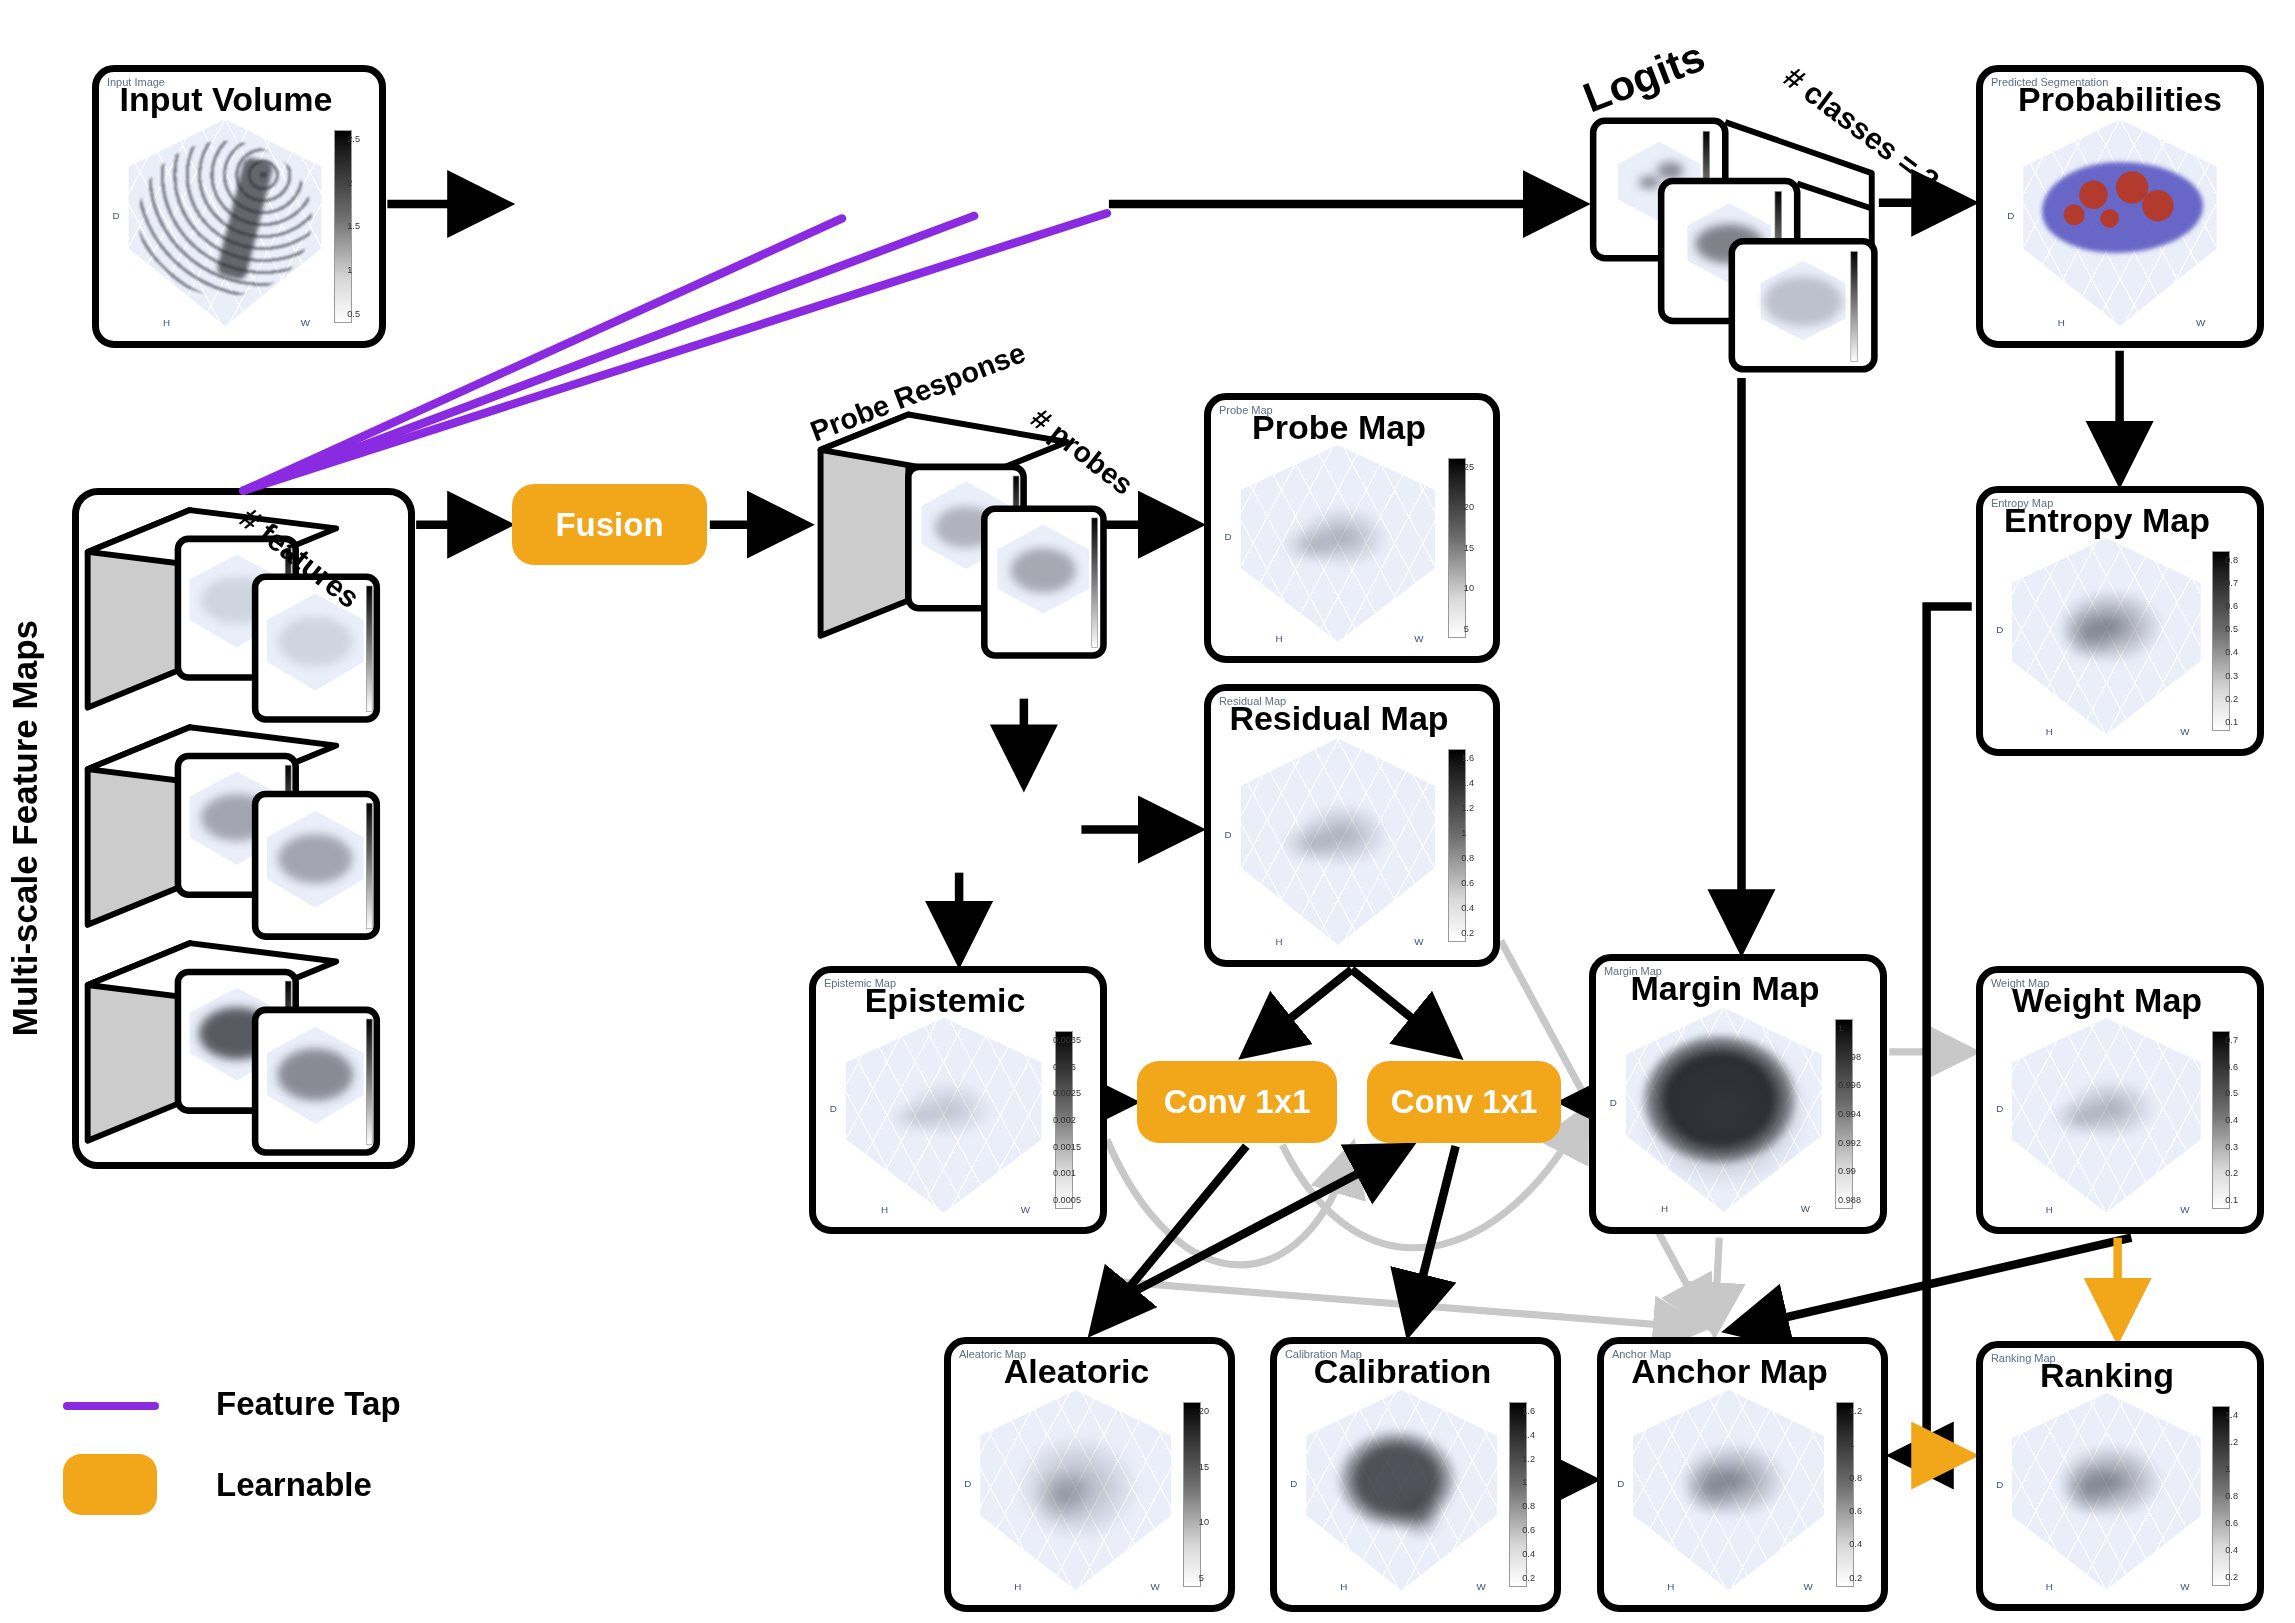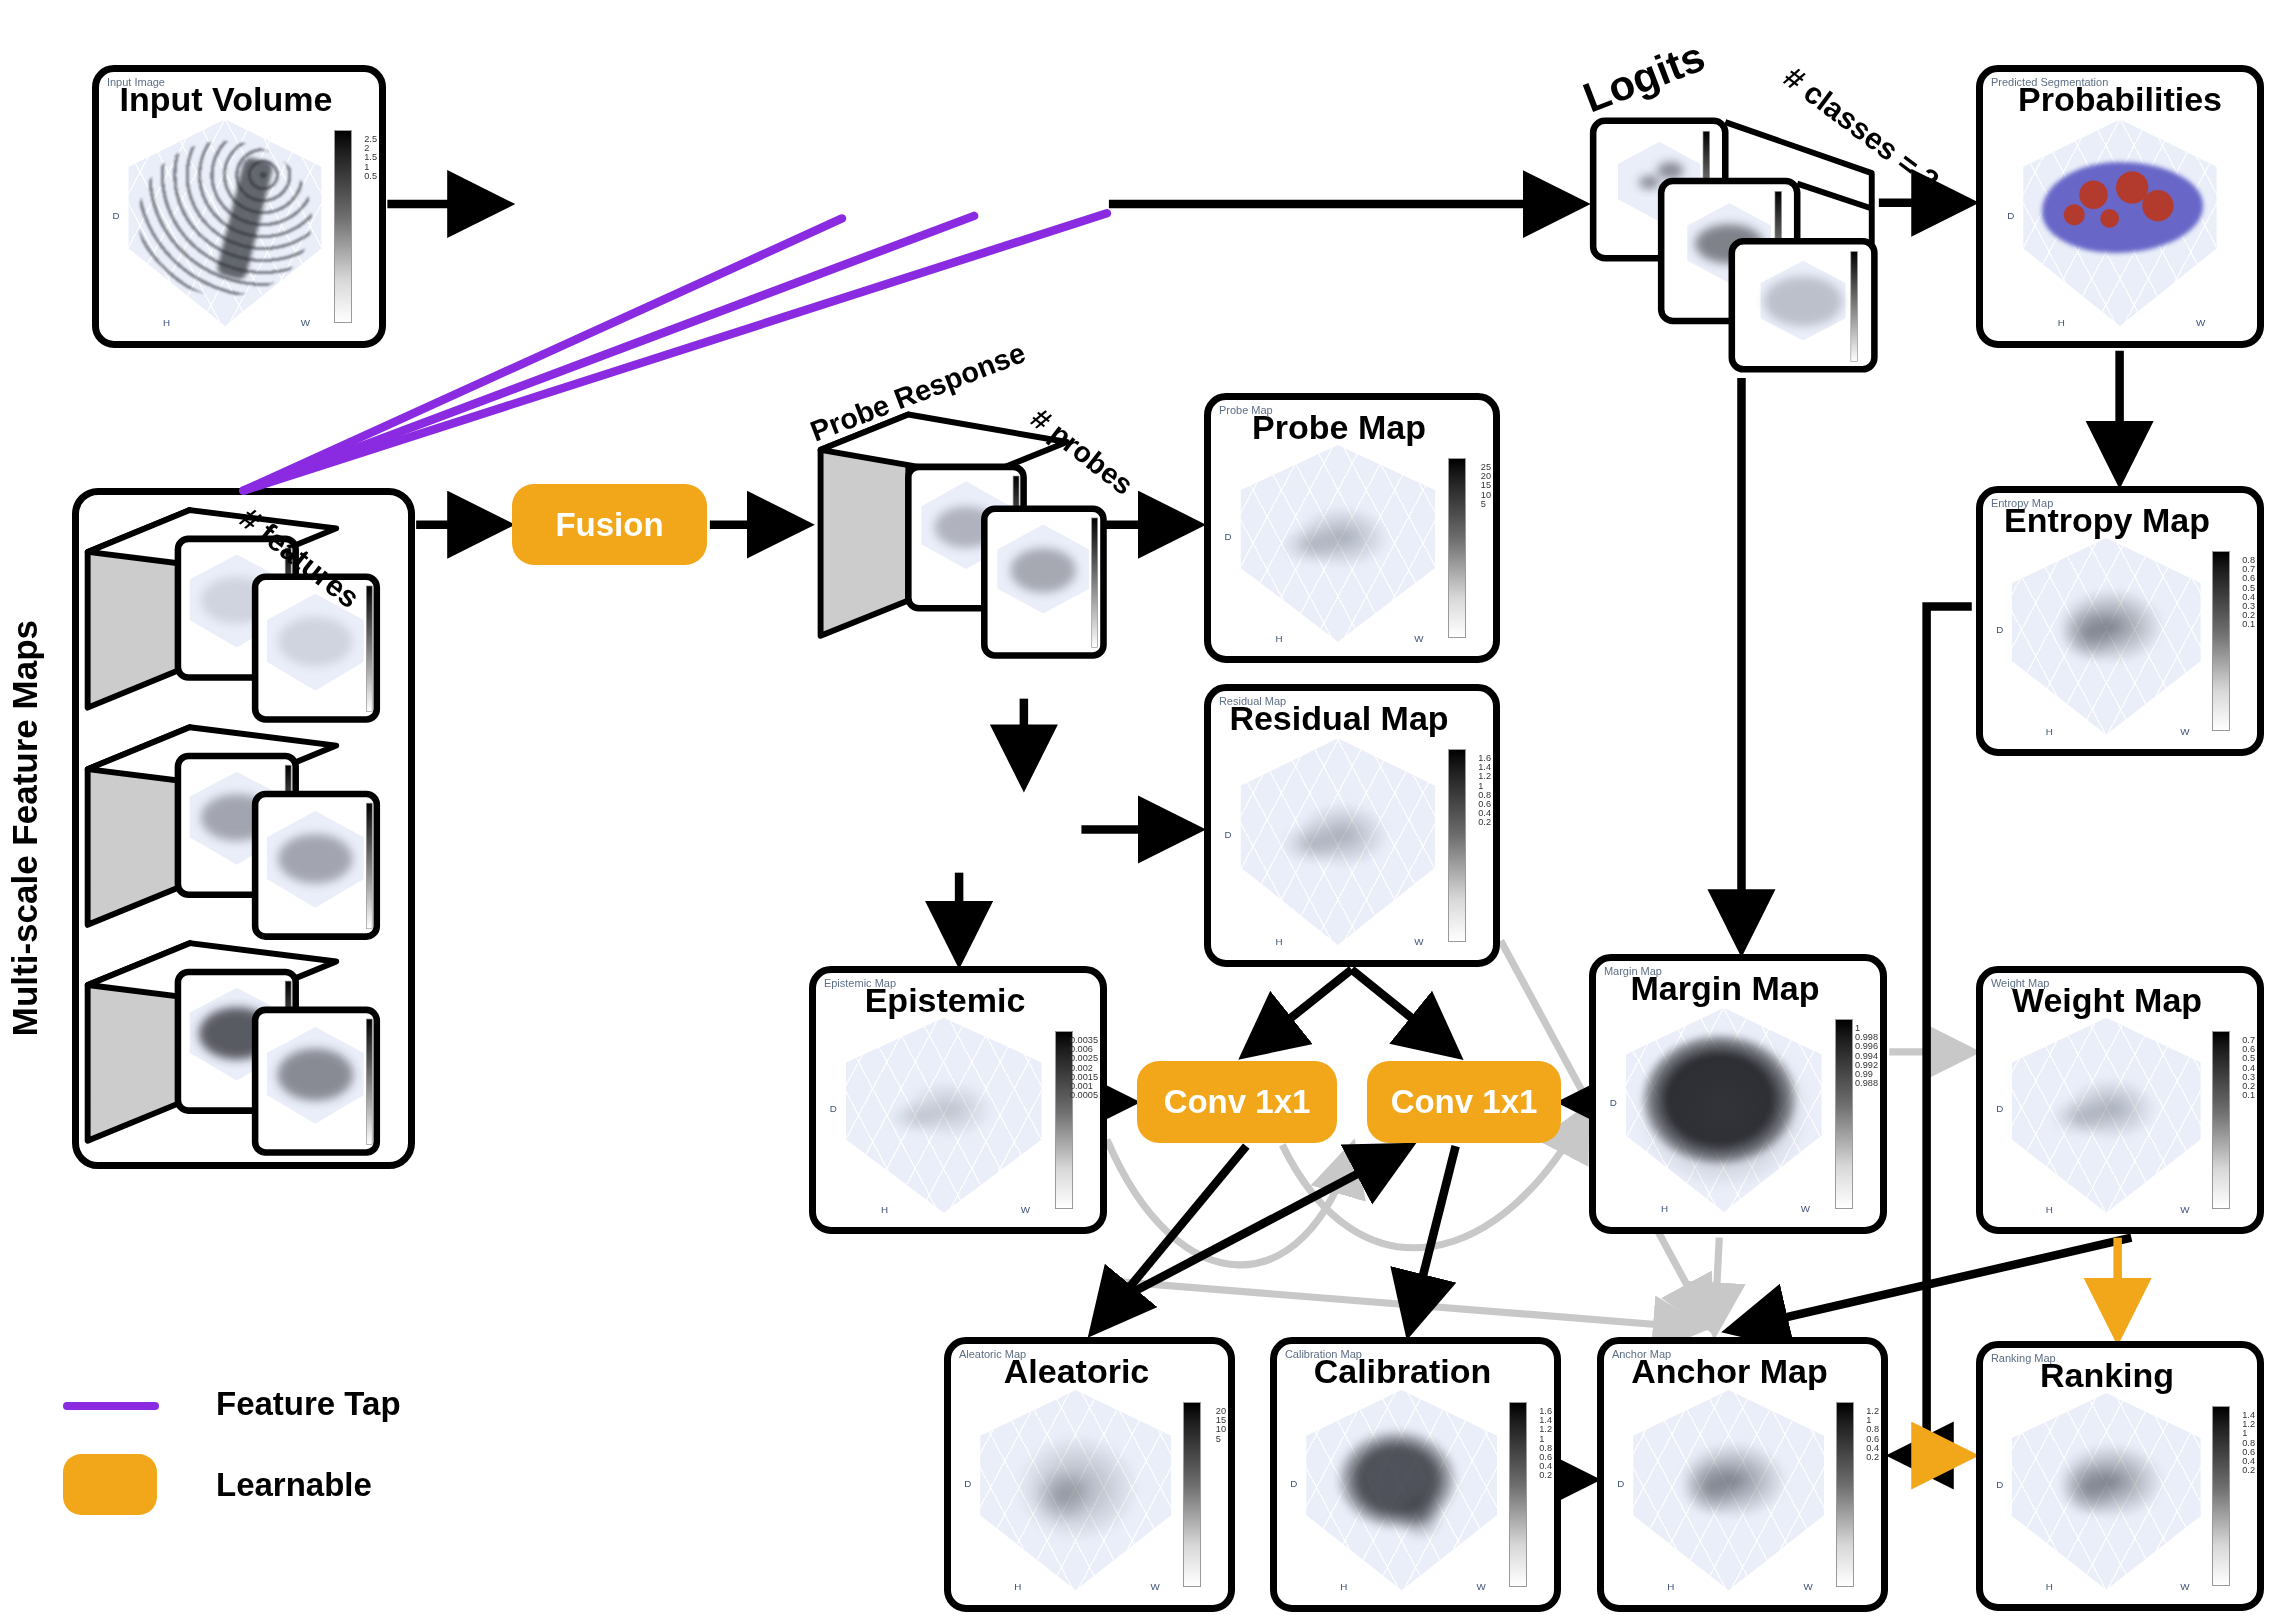--- a/index.html
+++ b/index.html
@@ -17,22 +17,22 @@
   .pane{position:absolute;left:4%;top:16%;width:82%;height:80%;}
   .hex{position:absolute;inset:0;background:#e9eef9;
        clip-path:polygon(50% 2%,92% 24%,92% 62%,50% 98%,8% 62%,8% 24%);
        background-image:repeating-linear-gradient(62deg,rgba(255,255,255,.85) 0 1.3px,transparent 1.3px 25px),
                         repeating-linear-gradient(-62deg,rgba(255,255,255,.85) 0 1.3px,transparent 1.3px 25px);}
   .blob{position:absolute;border-radius:50%;filter:blur(3.9px);}
   .ax{position:absolute;font-size:9.8px;color:#41537a;}
   .ax-d{left:1%;top:44%}.ax-h{left:23%;bottom:1%}.ax-w{right:13%;bottom:1%}
   .cbar{position:absolute;right:27.5px;top:58px;bottom:18.3px;width:15.7px;border:1.3px solid #9a9a9a;
         background:linear-gradient(#000 0%,#1c1c1c 10%,#6e6e6e 45%,#d8d8d8 78%,#fff 100%);}
-  .ticks{position:absolute;right:2px;top:63px;bottom:22px;display:flex;flex-direction:column;
-         align-items:flex-start;margin-left:24px;}
+  .ticks{position:absolute;right:19px;top:63px;bottom:22px;display:flex;flex-direction:column;
+         justify-content:space-between;align-items:flex-start;margin-left:24px;}
   .tick{font-size:9.2px;color:#333;line-height:1;}
   
   .v-vfaint .b1{inset:28% 22% 34% 26%;background:radial-gradient(closest-side,rgba(75,82,95,.28),transparent 75%)}
   .v-vfaint .b2{inset:40% 46% 38% 22%;background:radial-gradient(closest-side,rgba(75,82,95,.2),transparent 75%)}
   .v-faint .b1{inset:26% 20% 32% 24%;background:radial-gradient(closest-side,rgba(70,76,90,.4),transparent 72%)}
   .v-faint .b2{inset:38% 44% 36% 20%;background:radial-gradient(closest-side,rgba(70,76,90,.28),transparent 72%)}
   .v-light .b1{inset:16% 14% 18% 16%;background:radial-gradient(closest-side,rgba(80,85,95,.42),transparent 78%)}
   .v-light .b2{inset:34% 38% 28% 26%;background:radial-gradient(closest-side,rgba(60,65,75,.32),transparent 70%)}
   .v-med .b1{inset:20% 16% 30% 20%;background:radial-gradient(closest-side,rgba(55,60,70,.58),transparent 74%)}
   .v-med .b2{inset:30% 40% 32% 24%;background:radial-gradient(closest-side,rgba(55,60,70,.38),transparent 70%)}

